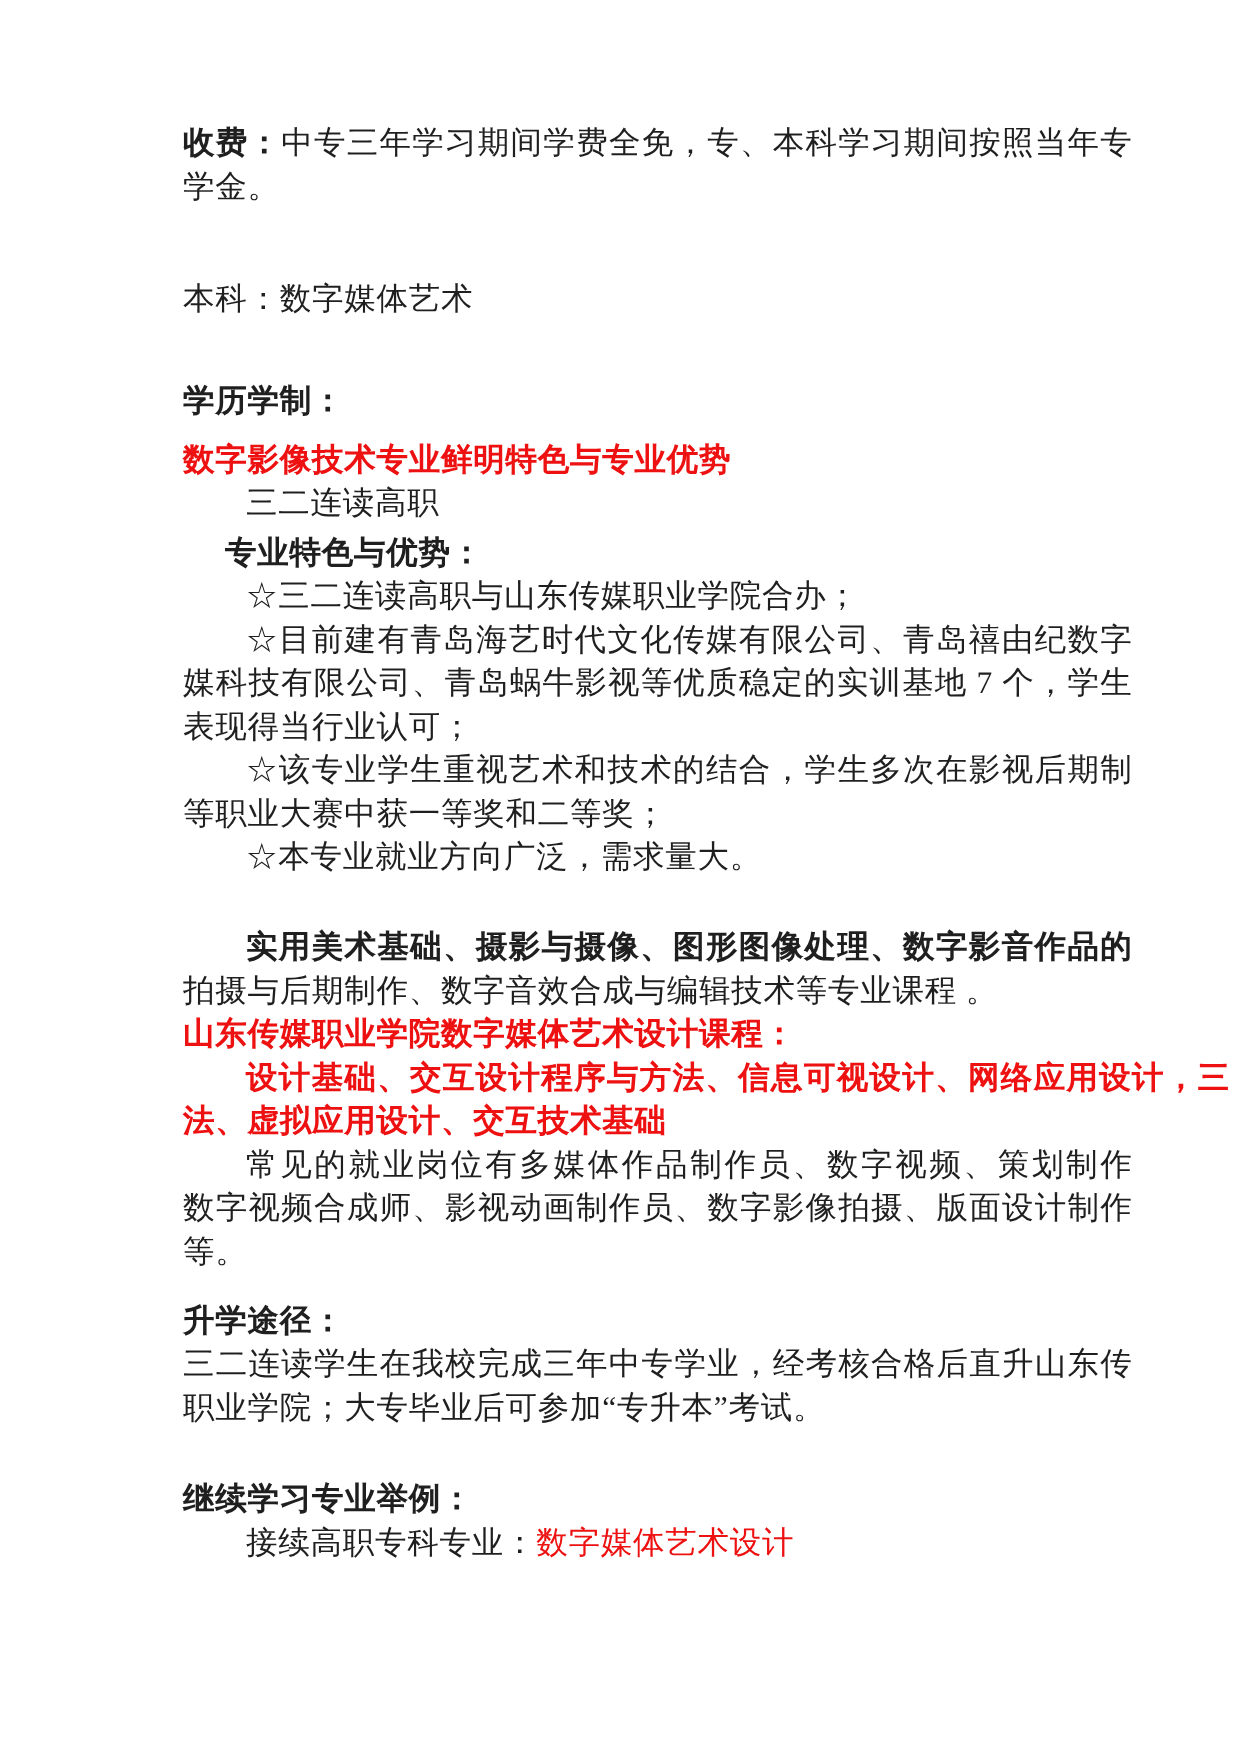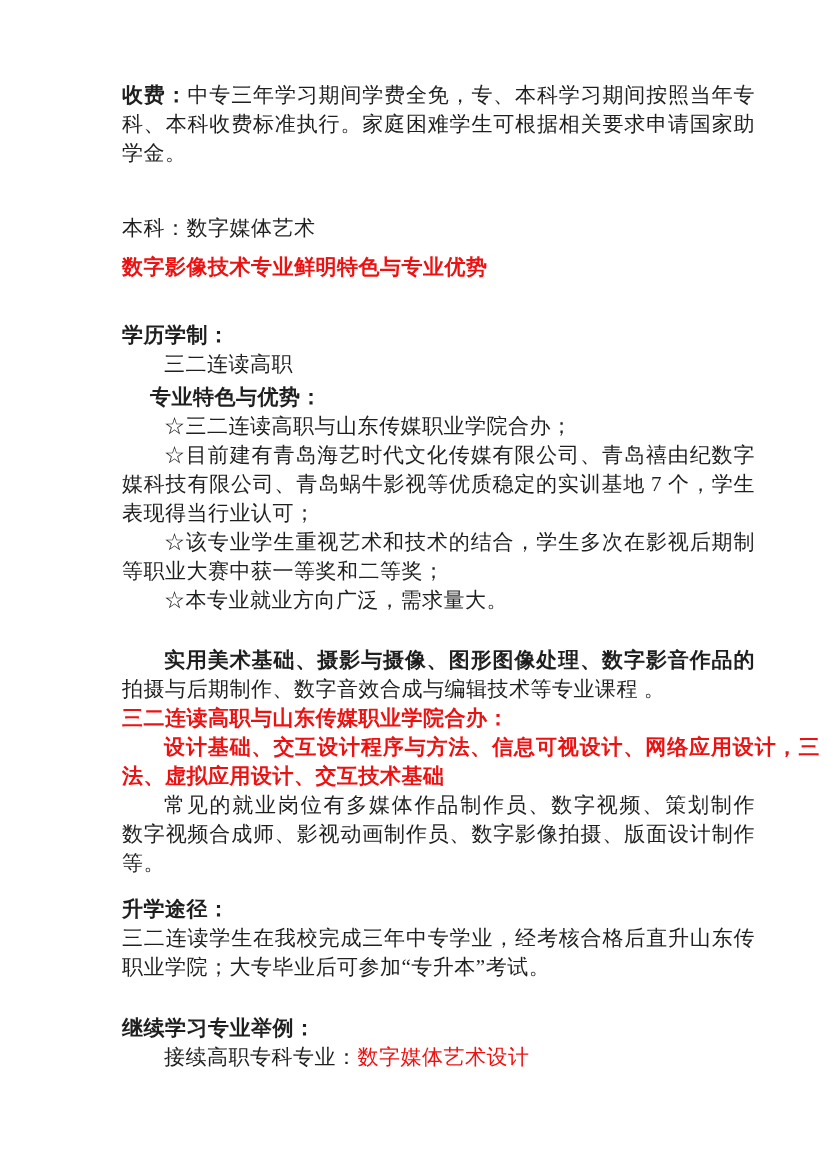--- a/index.html
+++ b/index.html
@@ -38,37 +38,36 @@
   .seg-normal{color:var(--ink);}
   .seg-bold{color:var(--ink);font-weight:bold;}
   .seg-red{color:var(--red);text-align:center;}
   .seg-red-bold{color:var(--red);font-weight:bold;}
 </style>
 </head>
 <body>
 
 <div class="doc">
     <div class="line justify"><span class="seg-bold">收费：</span><span class="seg-normal">中专三年学习期间学费全免，专、本科学习期间按照当年专</span></div>
-    <div class="line justify"><span class="seg-normal">科、本科收费标准执行。家庭困难学生可根据相关要求申请国家助</span></div>
     <div class="line"><span class="seg-normal">学金。</span></div>
     <div class="line" style="margin-top: 46px;"><span class="seg-normal">本科：数字媒体艺术</span></div>
+    <div class="line" style="margin-top: 39px;"><span class="seg-bold">学历学制：</span></div>
     <div class="line" style="margin-top: 10px;"><span class="seg-red-bold">数字影像技术专业鲜明特色与专业优势</span></div>
-    <div class="line" style="margin-top: 39px;"><span class="seg-bold">学历学制：</span></div>
     <div class="line indent"><span class="seg-normal">三二连读高职</span></div>
     <div class="line" style="margin-top: 4px; margin-left: 28px;"><span class="seg-bold">专业特色与优势：</span></div>
     <div class="line indent"><span class="seg-normal">☆三二连读高职与山东传媒职业学院合办；</span></div>
     <div class="line indent justify"><span class="seg-normal">☆目前建有青岛海艺时代文化传媒有限公司、青岛禧由纪数字传</span></div>
     <div class="line justify"><span class="seg-normal">媒科技有限公司、青岛蜗牛影视等优质稳定的实训基地 7 个，学生的</span></div>
     <div class="line"><span class="seg-normal">表现得当行业认可；</span></div>
     <div class="line indent justify"><span class="seg-normal">☆该专业学生重视艺术和技术的结合，学生多次在影视后期制作</span></div>
     <div class="line"><span class="seg-normal">等职业大赛中获一等奖和二等奖；</span></div>
     <div class="line indent"><span class="seg-normal">☆本专业就业方向广泛，需求量大。</span></div>
     <div class="line indent justify" style="margin-top: 31px; font-weight: bold;"><span class="seg-normal">实用美术基础、摄影与摄像、图形图像处理、数字影音作品的</span></div>
     <div class="line"><span class="seg-normal">拍摄与后期制作、数字音效合成与编辑技术等专业课程 。</span></div>
-    <div class="line"><span class="seg-red-bold">三二连读高职与山东传媒职业学院合办：</span></div>
+    <div class="line"><span class="seg-red-bold">山东传媒职业学院数字媒体艺术设计课程：</span></div>
     <div class="line indent justify wide"><span class="seg-red-bold">设计基础、交互设计程序与方法、信息可视设计、网络应用设计，三维设计技</span></div>
     <div class="line"><span class="seg-red-bold">法、虚拟应用设计、交互技术基础</span></div>
     <div class="line indent justify"><span class="seg-normal">常见的就业岗位有多媒体作品制作员、数字视频、策划制作师、</span></div>
     <div class="line justify"><span class="seg-normal">数字视频合成师、影视动画制作员、数字影像拍摄、版面设计制作</span></div>
     <div class="line"><span class="seg-normal">等。</span></div>
     <div class="line" style="margin-top: 17px;"><span class="seg-bold">升学途径：</span></div>
     <div class="line justify"><span class="seg-normal">三二连读学生在我校完成三年中专学业，经考核合格后直升山东传媒</span></div>
     <div class="line"><span class="seg-normal">职业学院；大专毕业后可参加“专升本”考试。</span></div>
     <div class="line" style="margin-top: 32px;"><span class="seg-bold">继续学习专业举例：</span></div>
     <div class="line indent"><span class="seg-normal">接续高职专科专业：</span><span class="seg-red">数字媒体艺术设计</span></div>

